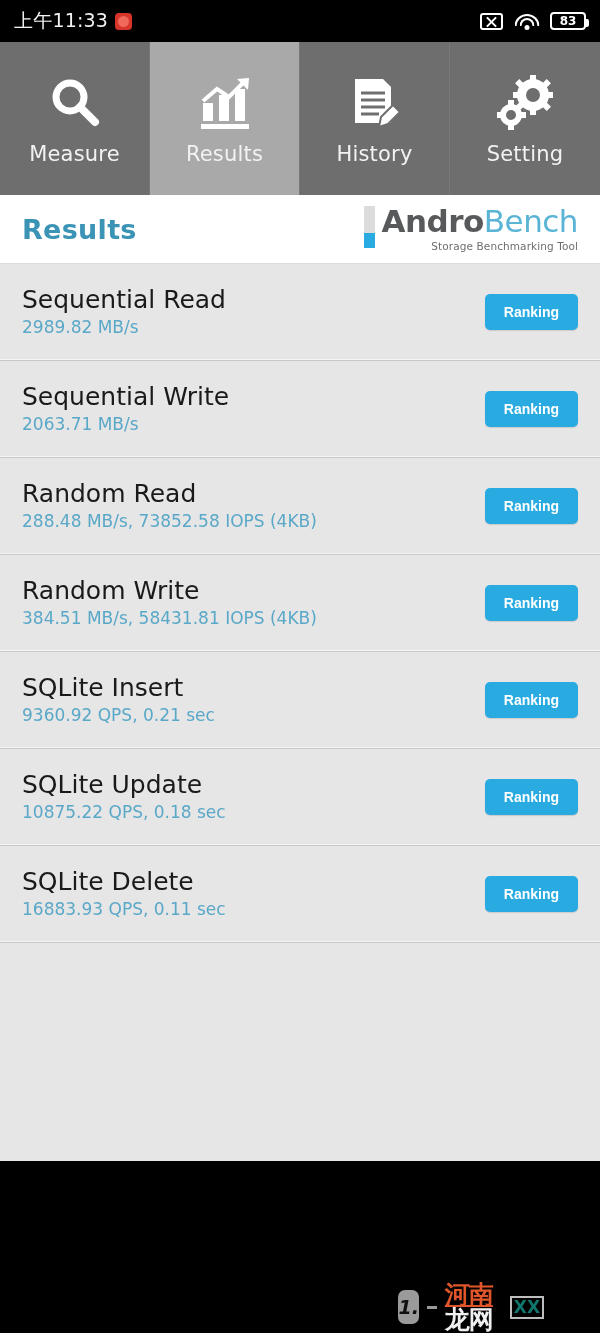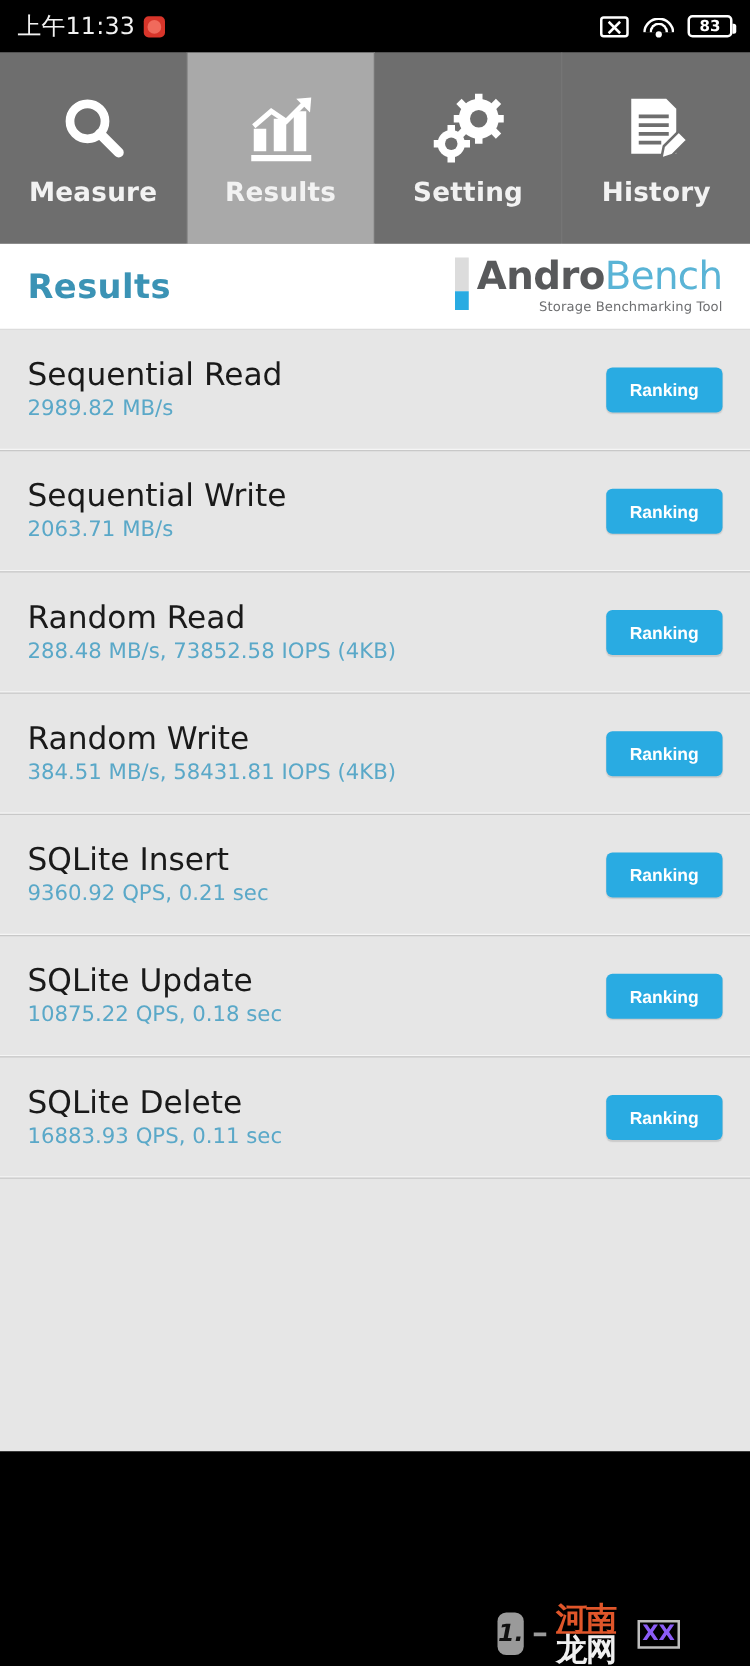--- a/index.html
+++ b/index.html
@@ -74,21 +74,21 @@
     display:flex; flex-direction:column;
     align-items:center; justify-content:center;
     gap:8px;
     background:#6e6e6e;
     border-right:1px solid #787878;
     color:#f2f2f2;
     cursor:pointer;
   }
   .tab:last-child { border-right:none; }
   .tab.active { background:#a9a9a9; }
-  .tab-label { font-size:21px; font-weight:bold; letter-spacing:.2px; }
+  .tab-label { font-size:21px; font-weight:normal; letter-spacing:.2px; }
   .tab-icon { height:62px; display:flex; align-items:center; justify-content:center; }
 
   
   .appheader {
     position:absolute; top:195px; left:0; width:600px; height:69px;
     background:#fff;
     display:flex; align-items:center; justify-content:space-between;
     padding:0 22px;
     border-bottom:1px solid #dcdcdc;
   }
@@ -138,21 +138,21 @@
     width:36px; height:34px; border-radius:7px;
     background:#9a9a9a; color:#111;
     display:flex; align-items:center; justify-content:center;
     font-style:italic; font-weight:bold; font-size:19px;
   }
   .wm-dash { width:16px; height:3px; background:#9a9a9a; }
   .wm-cn { font-size:25px; font-weight:bold; line-height:1; letter-spacing:-1px; }
   .wm-cn-a { color:#e0562a;text-decoration:underline; }
   .wm-cn-b { color:#f0f0f0; }
   .wm-xx {
-    color:#8b5cf6; font-size:17px; font-weight:bold;
+    color:#0f766e; font-size:17px; font-weight:bold;
     border:2px solid #bdbdbd; padding:1px 2px; line-height:1;
   }
 </style>
 </head>
 <body>
 
 <div class="phone">
 
   <div class="statusbar">
     <div class="status-left">
@@ -189,20 +189,36 @@
         <svg width="60" height="60" viewBox="0 0 60 60">
           <rect x="8" y="30" width="10" height="18" fill="#fff"></rect>
           <rect x="24" y="22" width="10" height="26" fill="#fff"></rect>
           <rect x="40" y="16" width="10" height="32" fill="#fff"></rect>
           <rect x="6" y="51" width="48" height="5" fill="#fff"></rect>
           <polyline points="8,28 22,16 34,24 50,8" fill="none" stroke="#fff" stroke-width="4"></polyline>
           <polygon points="42,6 54,5 53,17" fill="#fff"></polygon>
         </svg>
       </span>
       <span class="tab-label">Results</span>
+    </div>
+
+    <div class="tab">
+      <span class="tab-icon">
+        <svg width="60" height="60" viewBox="0 0 60 60">
+          <path d="M10 6 H38 L46 14 V50 H10 Z" fill="#fff"></path>
+          <g stroke="#6e6e6e" stroke-width="3">
+            <line x1="16" y1="20" x2="40" y2="20"></line>
+            <line x1="16" y1="27" x2="40" y2="27"></line>
+            <line x1="16" y1="34" x2="40" y2="34"></line>
+            <line x1="16" y1="41" x2="34" y2="41"></line>
+          </g>
+          <path d="M36 44 L48 32 L55 39 L43 51 L34 54 Z" fill="#fff" stroke="#6e6e6e" stroke-width="2"></path>
+        </svg>
+      </span>
+      <span class="tab-label">History</span>
     </div>
 
     <div class="tab">
       <span class="tab-icon">
         <svg width="60" height="60" viewBox="0 0 60 60">
           <g fill="#fff">
             <circle cx="38" cy="22" r="16"></circle>
             <g>
               <rect x="35" y="2" width="6" height="8"></rect>
               <rect x="35" y="34" width="6" height="8"></rect>
@@ -220,36 +236,20 @@
               <rect x="2" y="39" width="7" height="6"></rect>
               <rect x="24" y="39" width="7" height="6"></rect>
             </g>
           </g>
           <circle cx="38" cy="22" r="7" fill="#6e6e6e"></circle>
           <circle cx="16" cy="42" r="5" fill="#6e6e6e"></circle>
         </svg>
       </span>
       <span class="tab-label">Setting</span>
     </div>
-
-    <div class="tab">
-      <span class="tab-icon">
-        <svg width="60" height="60" viewBox="0 0 60 60">
-          <path d="M10 6 H38 L46 14 V50 H10 Z" fill="#fff"></path>
-          <g stroke="#6e6e6e" stroke-width="3">
-            <line x1="16" y1="20" x2="40" y2="20"></line>
-            <line x1="16" y1="27" x2="40" y2="27"></line>
-            <line x1="16" y1="34" x2="40" y2="34"></line>
-            <line x1="16" y1="41" x2="34" y2="41"></line>
-          </g>
-          <path d="M36 44 L48 32 L55 39 L43 51 L34 54 Z" fill="#fff" stroke="#6e6e6e" stroke-width="2"></path>
-        </svg>
-      </span>
-      <span class="tab-label">History</span>
-    </div>
   </div>
 
   <div class="appheader">
     <span class="page-title">Results</span>
     <div class="logo">
       <span class="logo-bar">
         <span class="seg-top"></span>
           <span class="seg-bot"></span>
       </span>
       <span class="logo-text">

